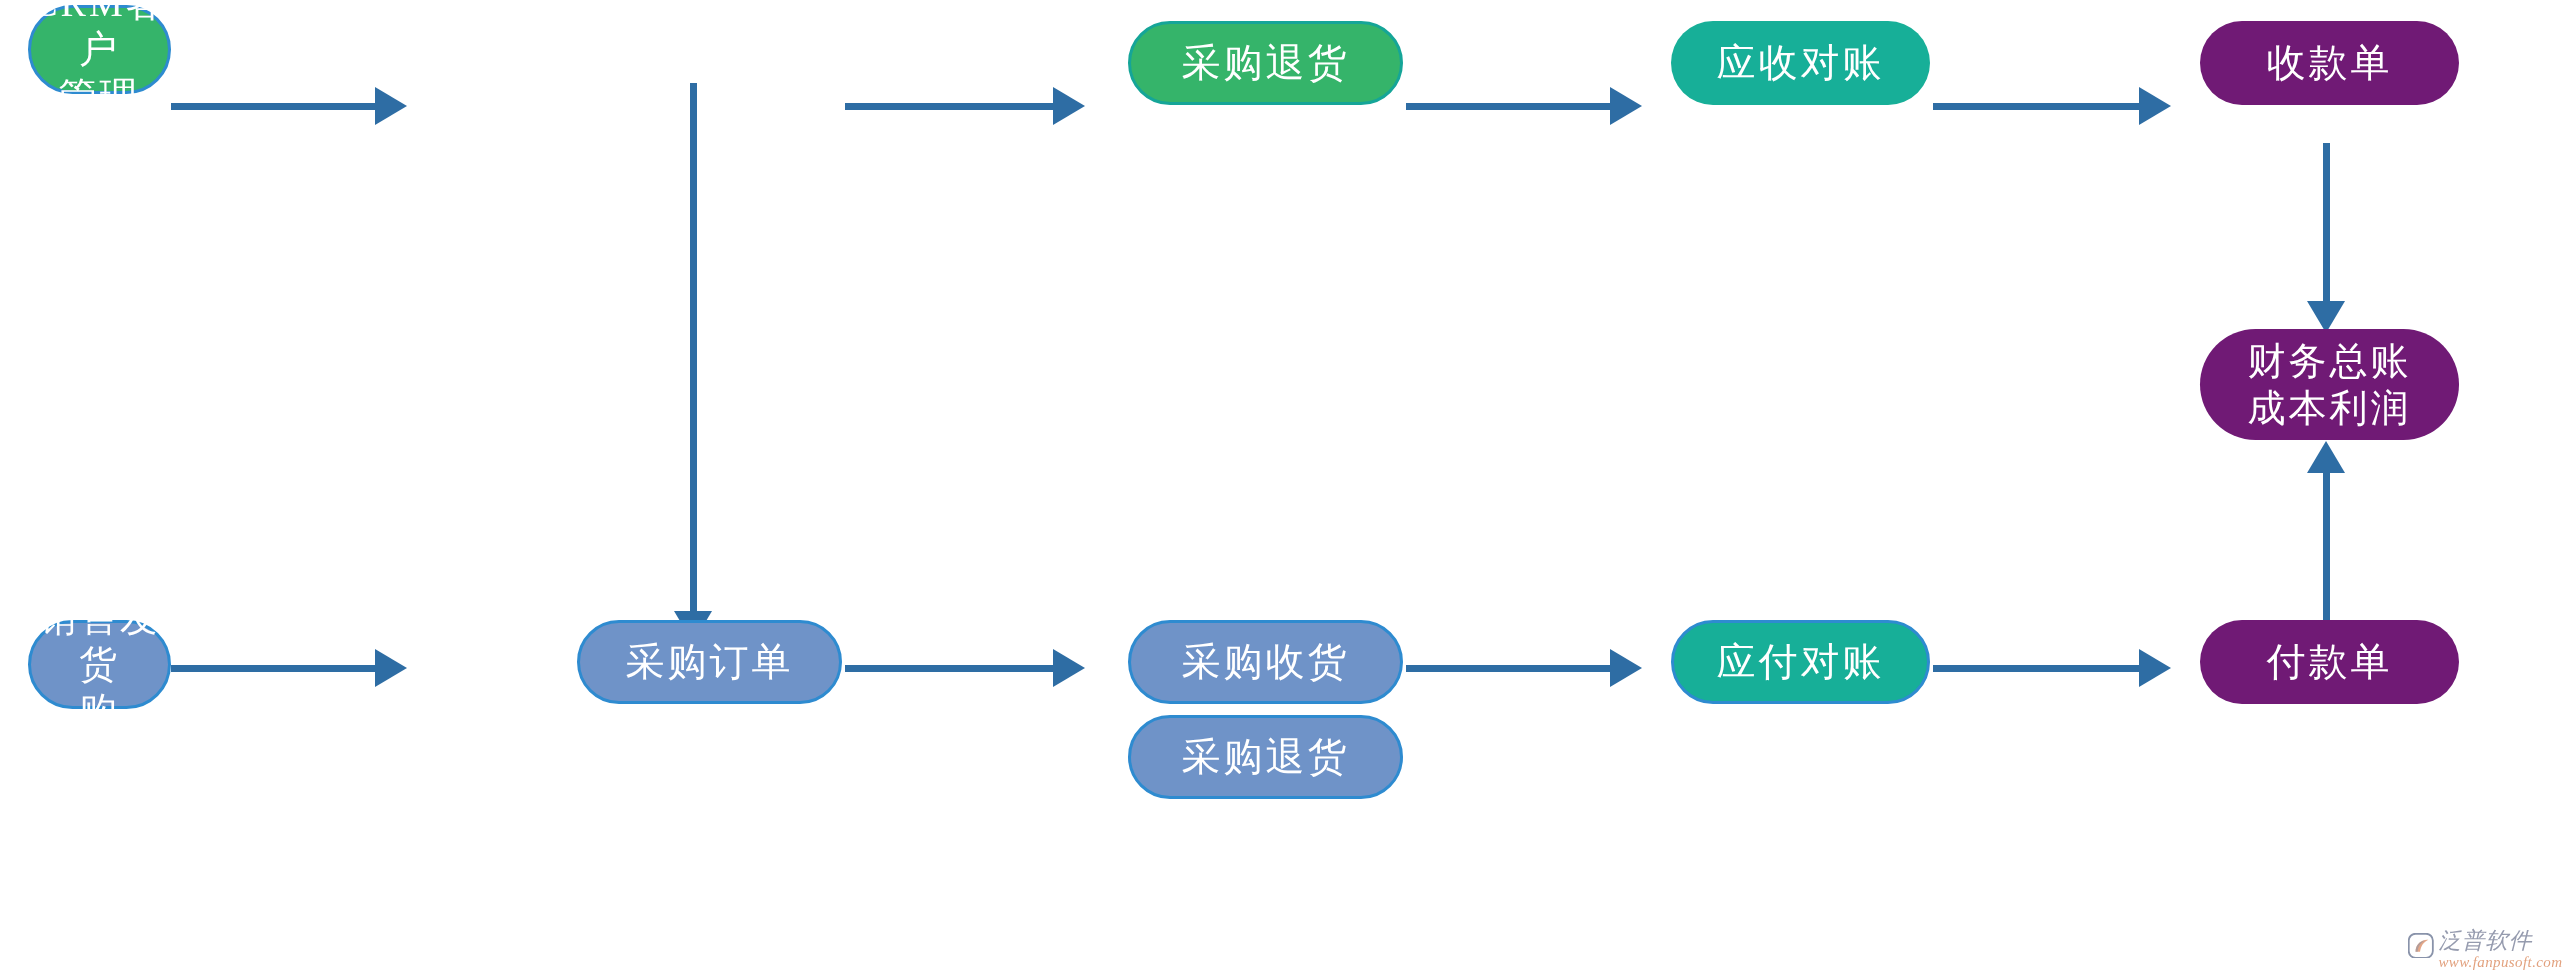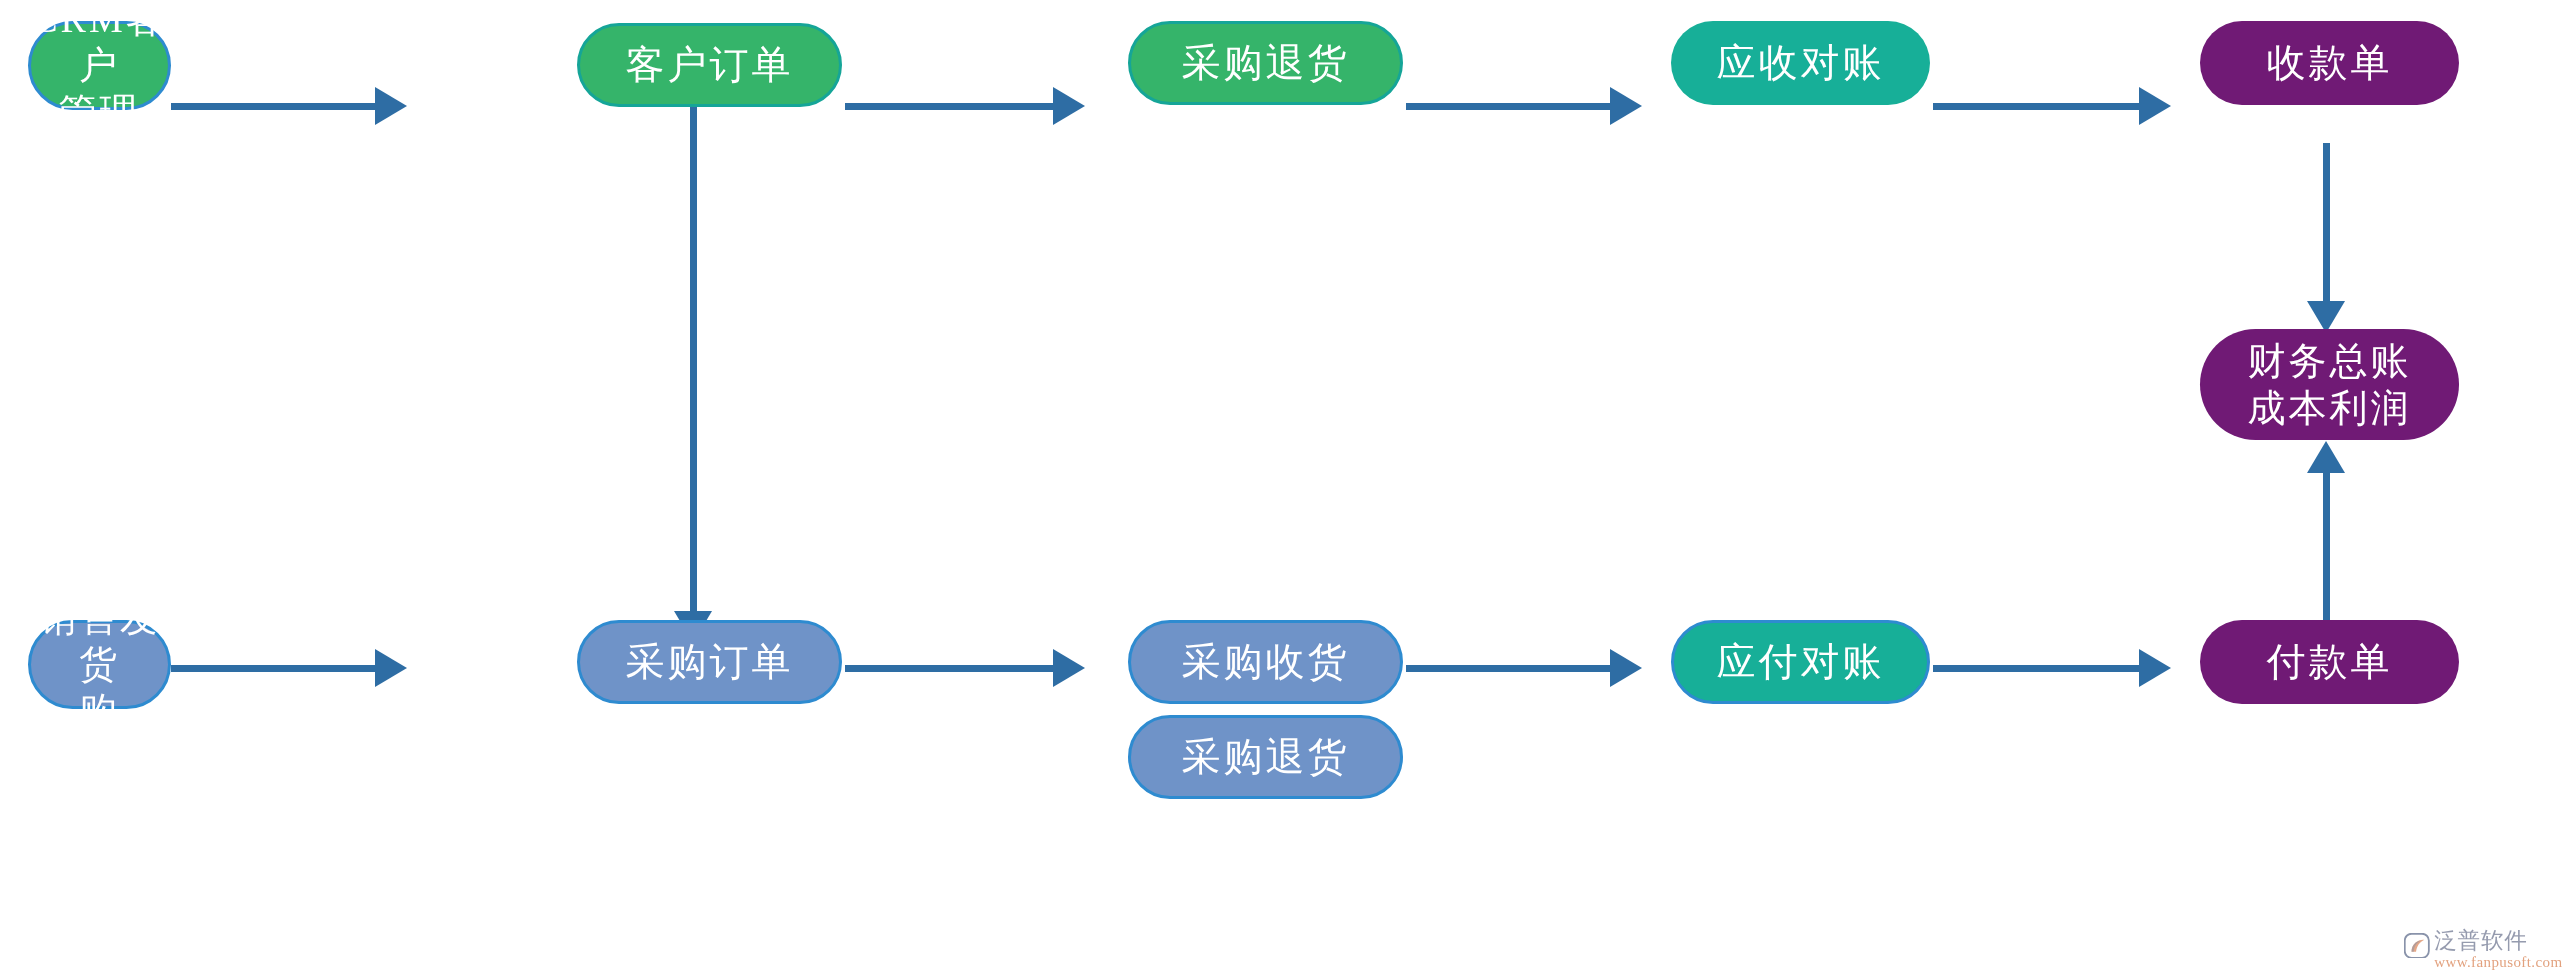--- a/index.html
+++ b/index.html
@@ -86,21 +86,21 @@
     align-items:flex-start;
     gap:4.5px;
     z-index:10;
     opacity:.92;
   }
   #wm-mark{
     width:25.6px;height:25.6px;
     flex:0 0 auto;
     margin-top:2.3px;
   }
-  #wm-text{display:flex;flex-direction:column;line-height:1;}
+  #wm-text{display:flex;flex-direction:column;line-height:1;font-style:italic;}
   #wm-name{
     font-family:"Liberation Sans","DejaVu Sans",sans-serif;
     font-size:22.6px;
     color:#8d93a8;
     letter-spacing:0.8px;
   }
   #wm-url{
     font-family:"Liberation Serif","DejaVu Serif",serif;
     font-size:15px;
     color:#e09a74;
@@ -139,24 +139,23 @@
 
   <div class="h-line" style="left:845px;top:665px;width:209px;"></div>
   <div class="arrow-r" style="left:1053px;top:649px;"></div>
 
   <div class="h-line" style="left:1406px;top:665px;width:205px;"></div>
   <div class="arrow-r" style="left:1610px;top:649px;"></div>
 
   <div class="h-line" style="left:1933px;top:665px;width:208px;"></div>
   <div class="arrow-r" style="left:2139px;top:649px;"></div>
 
-  <div class="node green bord two-line" style="left:28px;top:21px;width:143px;height:89px;">CRM客户
+  <div class="node green bord two-line" style="left:28px;top:5px;width:143px;height:89px;">CRM客户
 管理</div>
 
-  <div class="node green tealb" style="left:577px;top:22.6px;width:265px;height:84px;">客户订单</div>
 
   <div class="node green tealb" style="left:1128px;top:21px;width:275px;height:84px;">采购退货</div>
 
 
   <div class="node teal" style="left:1671px;top:21px;width:259px;height:84px;">应收对账</div>
 
   <div class="node orange" style="left:2200px;top:21px;width:259px;height:84px;">收款单</div>
 
   <div class="node orange two-line" style="left:2200px;top:329px;width:259px;height:111px;">财务总账
 成本利润</div>

